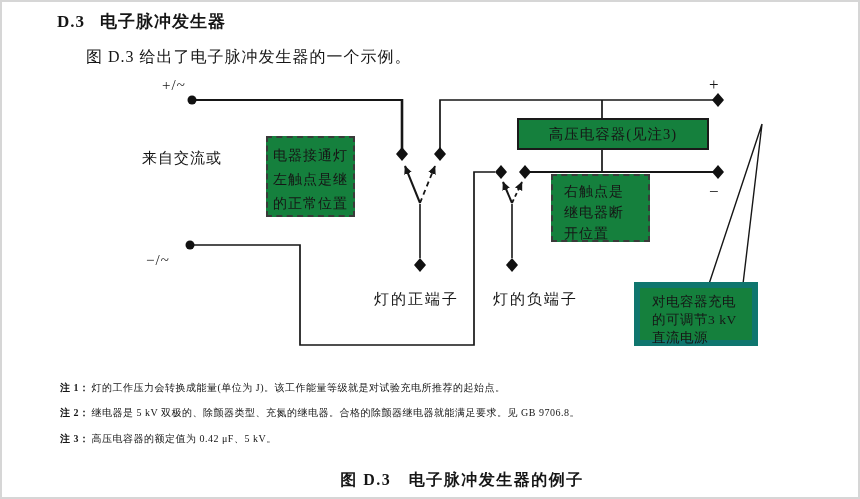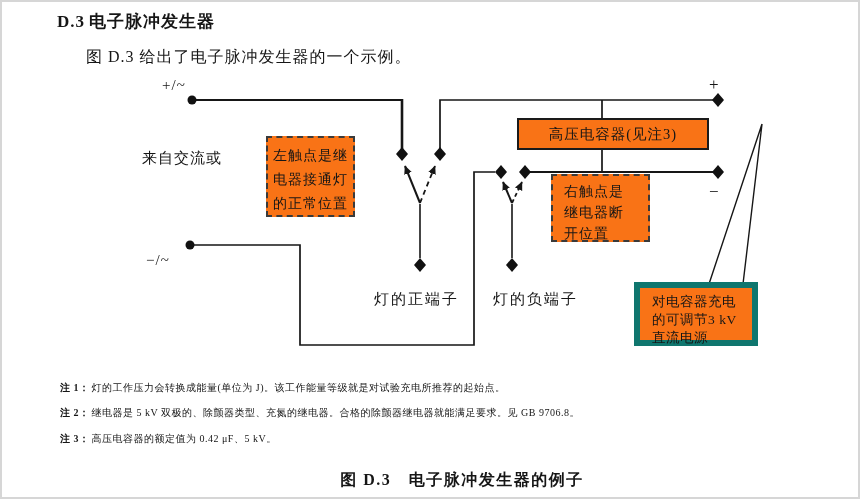--- a/index.html
+++ b/index.html
@@ -3,33 +3,33 @@
 <meta charset="utf-8">
 <style>
   html,body{margin:0;padding:0;background:#ffffff;}
   .page{
     position:relative;width:860px;height:499px;background:#fff;overflow:hidden;
     font-family:"Liberation Serif","DejaVu Serif",serif;color:#161616;
     box-sizing:border-box;border:2px solid #d6d6d6;
   }
   .txt{position:absolute;white-space:nowrap;z-index:2;}
   .heading{top:8px;left:55px;font-size:17px;font-weight:bold;letter-spacing:1px;}
-  .heading .num{margin-right:4px;}
+  .heading .num{margin-right:15px;}
   .intro{top:45px;left:84px;font-size:16px;letter-spacing:1px;}
   svg.diagram{position:absolute;left:0;top:0;z-index:1;}
   .lbl{font-size:15px;letter-spacing:1px;}
   .plus-tilde{left:160px;top:75px;}
   .minus-tilde{left:144px;top:250px;}
   .plus-sign{left:707px;top:73px;font-size:17px;}
   .minus-sign{left:707px;top:180px;font-size:17px;}
   .source-note{left:116px;top:147px;width:128px;text-align:center;
     font-size:15px;line-height:19px;letter-spacing:1px;white-space:normal;}
   .lamp-pos{left:362px;top:288px;letter-spacing:2px;margin-left:10px;}
   .lamp-neg{left:491px;top:288px;letter-spacing:2px;}
-  .box{position:absolute;z-index:2;background:#f97316;box-sizing:border-box;}
+  .box{position:absolute;z-index:2;background:#15803d;box-sizing:border-box;}
   .cap-box{left:515px;top:116px;width:192px;height:32px;border:2px solid #1a1a1a;
     display:flex;align-items:center;justify-content:center;font-size:14.5px;letter-spacing:1px;}
   .note-box-left{left:264px;top:134px;width:89px;height:81px;border:2px dashed #3a3a3a;
     text-align:center;font-size:14px;line-height:24px;padding-top:6px;letter-spacing:1px;}
   .note-box-right{left:549px;top:172px;width:99px;height:68px;border:2px dashed #3a3a3a;
     font-size:14px;line-height:21px;padding:5px 0 0 11px;letter-spacing:1px;}
   .supply-box{left:632px;top:280px;width:124px;height:64px;border:6px solid #0f766e;
     font-size:13.5px;line-height:18px;padding:5px 0 0 12px;letter-spacing:0.5px;}
   .note-row{position:absolute;left:58px;font-size:10px;letter-spacing:0.5px;white-space:nowrap;z-index:2;}
   .note-row .note-label{font-weight:bold;margin-right:2px;}
@@ -98,22 +98,22 @@
   <div class="txt lbl plus-tilde">+/~</div>
   <div class="txt lbl minus-tilde">−/~</div>
   <div class="txt plus-sign">+</div>
   <div class="txt minus-sign">−</div>
 
   <div class="txt source-note">
     <div>来自交流或</div>
   </div>
 
   <div class="box note-box-left">
+    <div>电器接通灯</div>
     <div>左触点是继</div>
-    <div>电器接通灯</div>
     <div>的正常位置</div>
   </div>
 
   <div class="box note-box-right">
     <div>右触点是</div>
     <div>继电器断</div>
     <div>开位置</div>
   </div>
 
   <div class="box cap-box">

